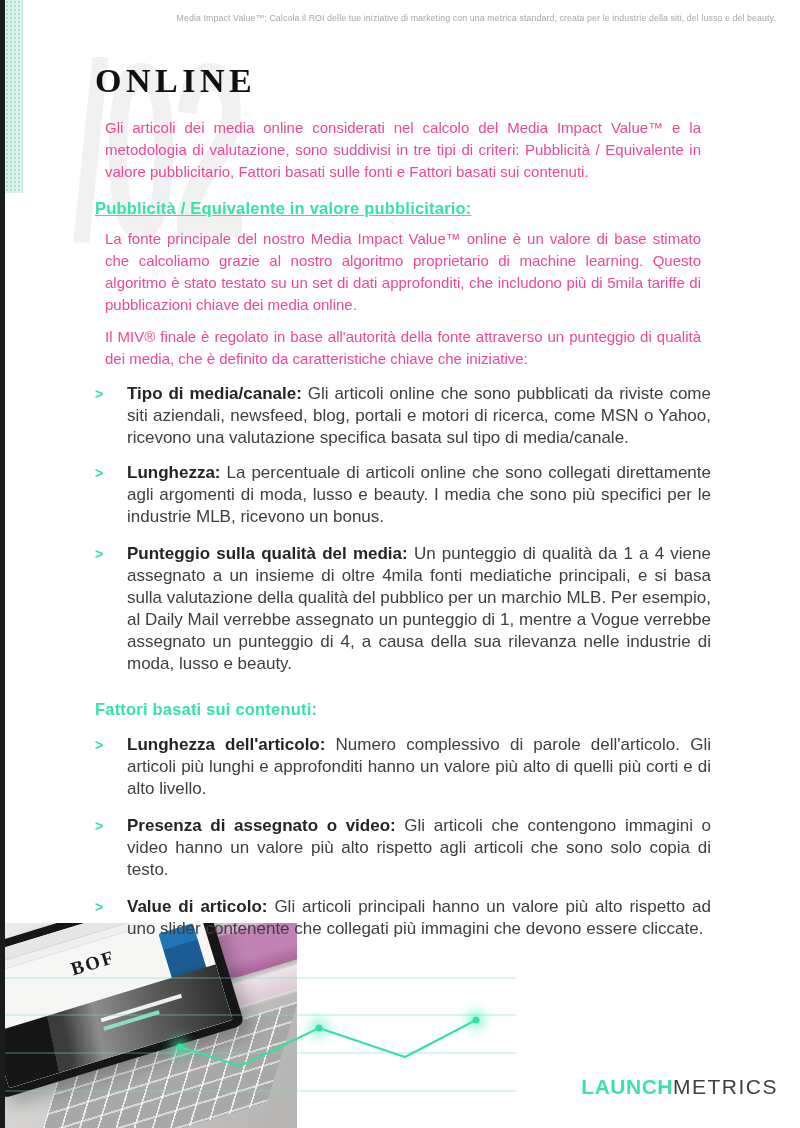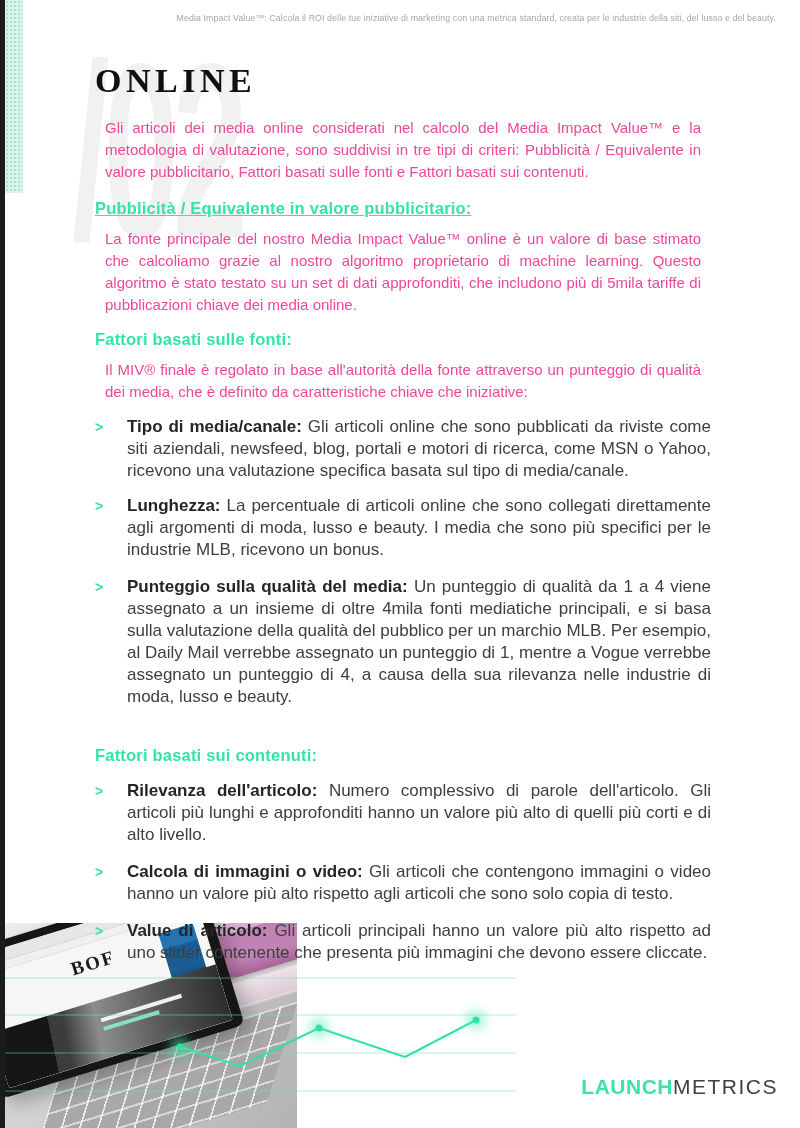--- a/index.html
+++ b/index.html
@@ -97,52 +97,51 @@
 <div class="watermark">/02</div>
 
 <div class="content">
   <h1 class="title">ONLINE</h1>
 
   <p class="body-p intro">Gli articoli dei media online considerati nel calcolo del Media Impact Value™ e la metodologia di valutazione, sono suddivisi in tre tipi di criteri: Pubblicità / Equivalente in valore pubblicitario, Fattori basati sulle fonti e Fattori basati sui contenuti.</p>
 
   <h2 class="sec-h first">Pubblicità / Equivalente in valore pubblicitario:</h2>
   <p class="body-p">La fonte principale del nostro Media Impact Value™ online è un valore di base stimato che calcoliamo grazie al nostro algoritmo proprietario di machine learning. Questo algoritmo è stato testato su un set di dati approfonditi, che includono più di 5mila tariffe di pubblicazioni chiave dei media online.</p>
 
-  <h2 class="sec-h">Fattori basati sulle fonti:</h2>
   <p class="body-p">Il MIV® finale è regolato in base all'autorità della fonte attraverso un punteggio di qualità dei media, che è definito da caratteristiche chiave che iniziative:</p>
 
   <ul class="bullets">
     <li class="bullet">
       <span class="chev">&gt;</span>
       <span class="btext"><span class="lead">Tipo di media/canale:</span> <span>Gli articoli online che sono pubblicati da riviste come siti aziendali, newsfeed, blog, portali e motori di ricerca, come MSN o Yahoo, ricevono una valutazione specifica basata sul tipo di media/canale.</span></span>
     </li>
     <li class="bullet">
       <span class="chev">&gt;</span>
       <span class="btext"><span class="lead">Lunghezza:</span> <span>La percentuale di articoli online che sono collegati direttamente agli argomenti di moda, lusso e beauty. I media che sono più specifici per le industrie MLB, ricevono un bonus.</span></span>
     </li>
     <li class="bullet gap-lg">
       <span class="chev">&gt;</span>
       <span class="btext"><span class="lead">Punteggio sulla qualità del media:</span> <span>Un punteggio di qualità da 1 a 4 viene assegnato a un insieme di oltre 4mila fonti mediatiche principali, e si basa sulla valutazione della qualità del pubblico per un marchio MLB. Per esempio, al Daily Mail verrebbe assegnato un punteggio di 1, mentre a Vogue verrebbe assegnato un punteggio di 4, a causa della sua rilevanza nelle industrie di moda, lusso e beauty.</span></span>
     </li>
   </ul>
 
-  <h2 class="sec-h" style="margin-top:38px;">Fattori basati sui contenuti:</h2>
+  <h2 class="sec-h" style="margin-top:25px;">Fattori basati sui contenuti:</h2>
 
   <ul class="bullets">
     <li class="bullet gap-lg">
       <span class="chev">&gt;</span>
-      <span class="btext"><span class="lead">Rilevanza dell'articolo:</span> <span>Numero complessivo di parole dell'articolo. Gli articoli più lunghi e approfonditi hanno un valore più alto di quelli più corti e di alto livello.</span></span>
+      <span class="btext"><span class="lead">Lunghezza dell'articolo:</span> <span>Numero complessivo di parole dell'articolo. Gli articoli più lunghi e approfonditi hanno un valore più alto di quelli più corti e di alto livello.</span></span>
     </li>
     <li class="bullet gap-lg">
       <span class="chev">&gt;</span>
-      <span class="btext"><span class="lead">Calcola di immagini o video:</span> <span>Gli articoli che contengono immagini o video hanno un valore più alto rispetto agli articoli che sono solo copia di testo.</span></span>
+      <span class="btext"><span class="lead">Presenza di assegnato o video:</span> <span>Gli articoli che contengono immagini o video hanno un valore più alto rispetto agli articoli che sono solo copia di testo.</span></span>
     </li>
     <li class="bullet gap-lg">
       <span class="chev">&gt;</span>
-      <span class="btext"><span class="lead">Value di articolo:</span> <span>Gli articoli principali hanno un valore più alto rispetto ad uno slider contenente che presenta più immagini che devono essere cliccate.</span></span>
+      <span class="btext"><span class="lead">Value di articolo:</span> <span>Gli articoli principali hanno un valore più alto rispetto ad uno slider contenente che collegati più immagini che devono essere cliccate.</span></span>
     </li>
   </ul>
 </div>
 
 <div class="photo">
   <div class="books">
     <div class="book-top"></div>
     <div class="book-bottom"></div>
     <div class="pen"></div>
   </div>

